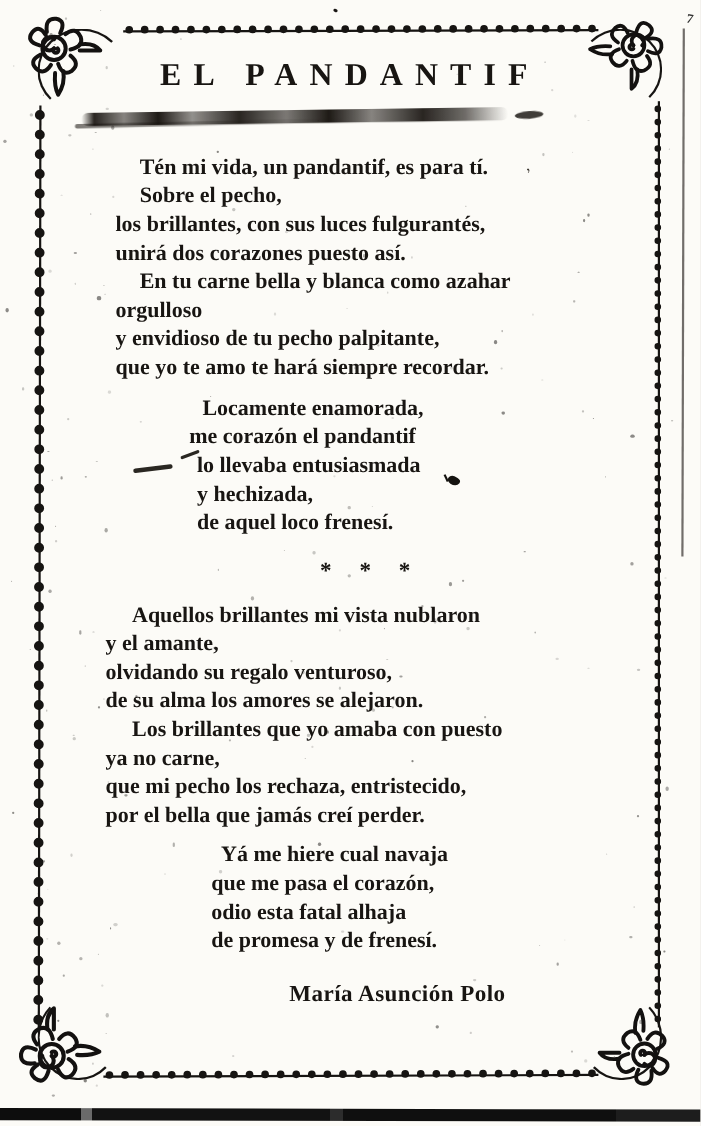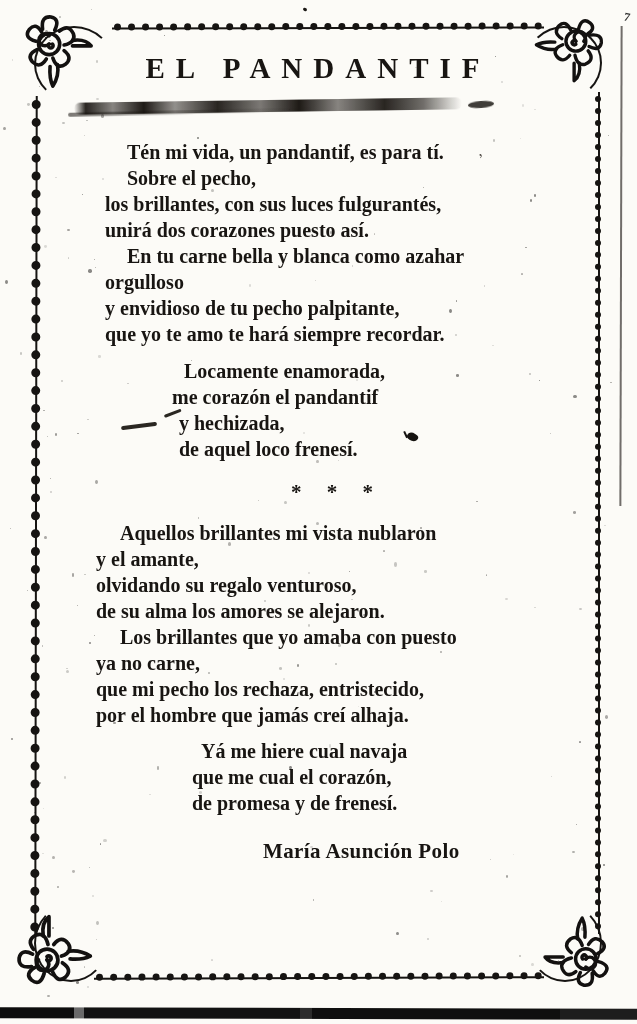--- a/index.html
+++ b/index.html
@@ -145,40 +145,42 @@
       <div class="line">unirá dos corazones puesto así.</div>
       <div class="line ind">En tu carne bella y blanca como azahar</div>
       <div class="line">orgulloso</div>
       <div class="line">y envidioso de tu pecho palpitante,</div>
       <div class="line">que yo te amo te hará siempre recordar.</div>
     </div>
 
     <div class="stanza s2">
       <div class="line ind">Locamente enamorada,</div>
       <div class="line out">me corazón el pandantif</div>
+      <div class="line">lo llevaba entusiasmada</div>
       <div class="line">y hechizada,</div>
       <div class="line">de aquel loco frenesí.</div>
     </div>
 
     <div class="sep">* * *</div>
 
     <div class="stanza s3">
       <div class="line ind">Aquellos brillantes mi vista nublaron</div>
       <div class="line">y el amante,</div>
       <div class="line">olvidando su regalo venturoso,</div>
       <div class="line">de su alma los amores se alejaron.</div>
       <div class="line ind">Los brillantes que yo amaba con puesto</div>
       <div class="line">ya no carne,</div>
       <div class="line">que mi pecho los rechaza, entristecido,</div>
-      <div class="line">por el hombre que jamás creí alhaja.</div>
+      <div class="line">por el bella que jamás creí perder.</div>
     </div>
 
     <div class="stanza s4">
       <div class="line ind">Yá me hiere cual navaja</div>
-      <div class="line">que me cual el corazón,</div>
+      <div class="line">que me pasa el corazón,</div>
+      <div class="line">odio esta fatal alhaja</div>
       <div class="line">de promesa y de frenesí.</div>
     </div>
 
     <div class="author">María Asunción Polo</div>
   </div>
 
   <div class="page-edge-line"></div>
   <div class="edge-seven">7</div>
   <div class="art-dash"></div>
   <div class="art-blob"></div>

